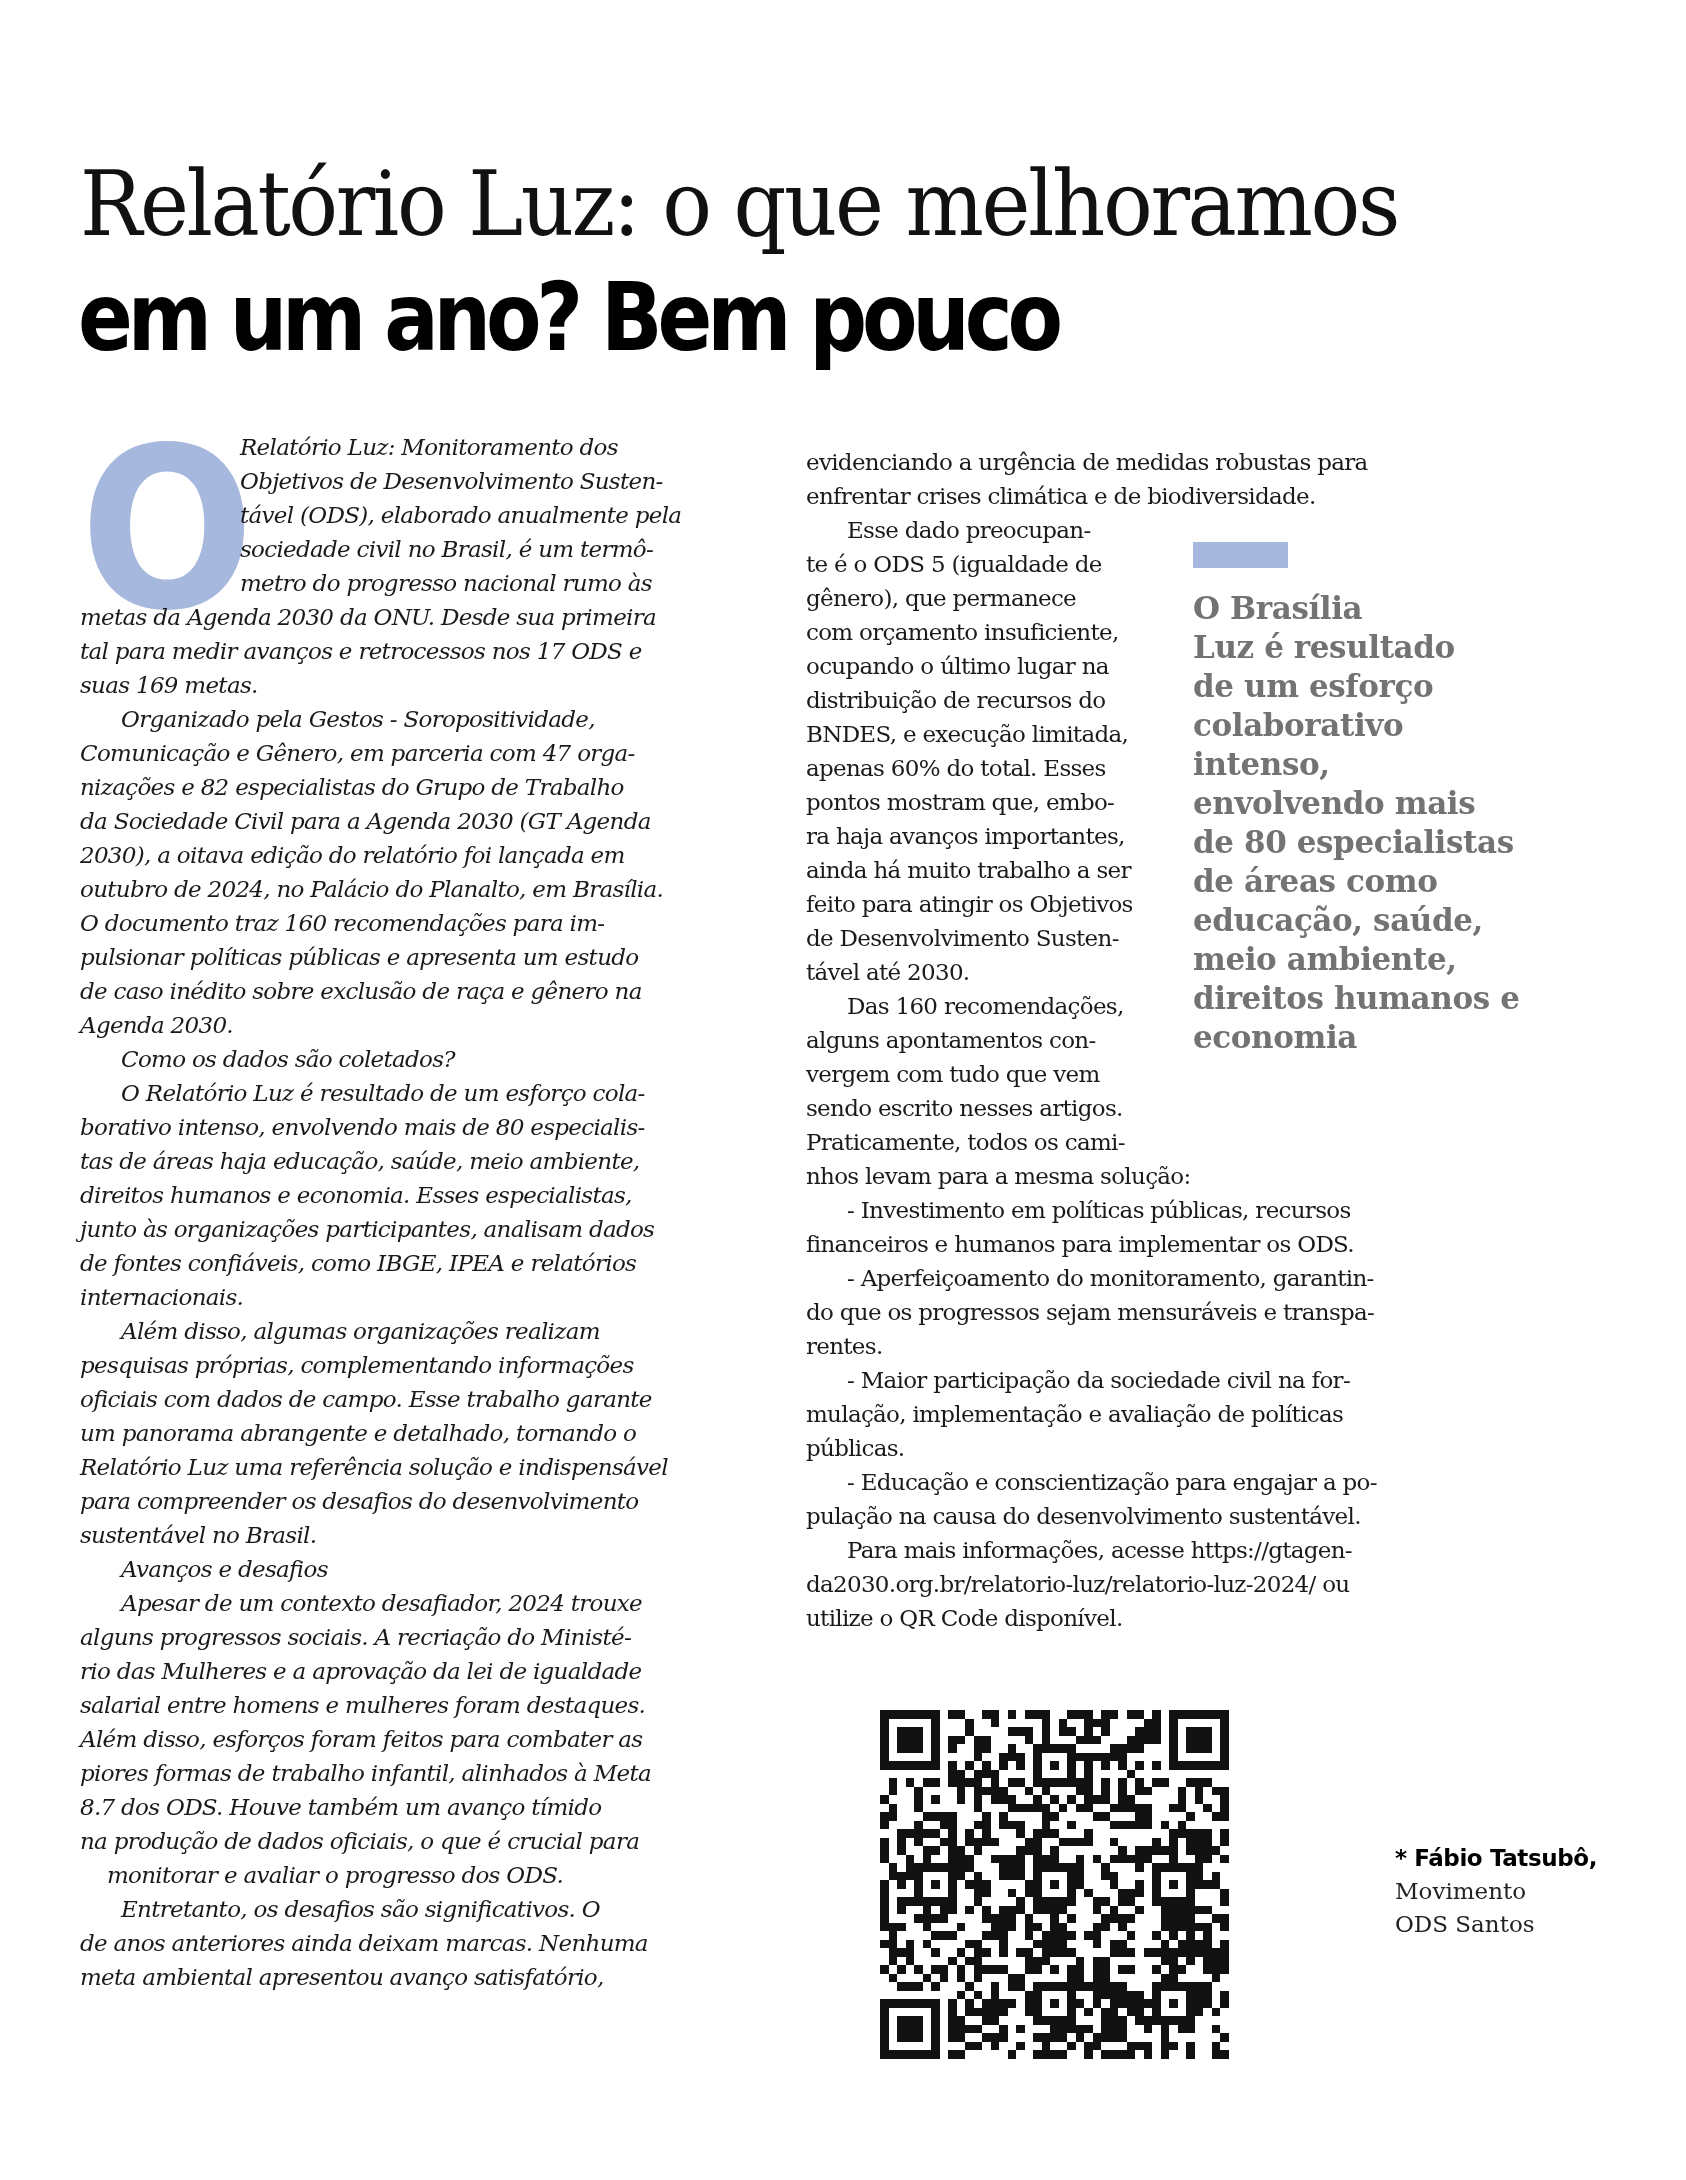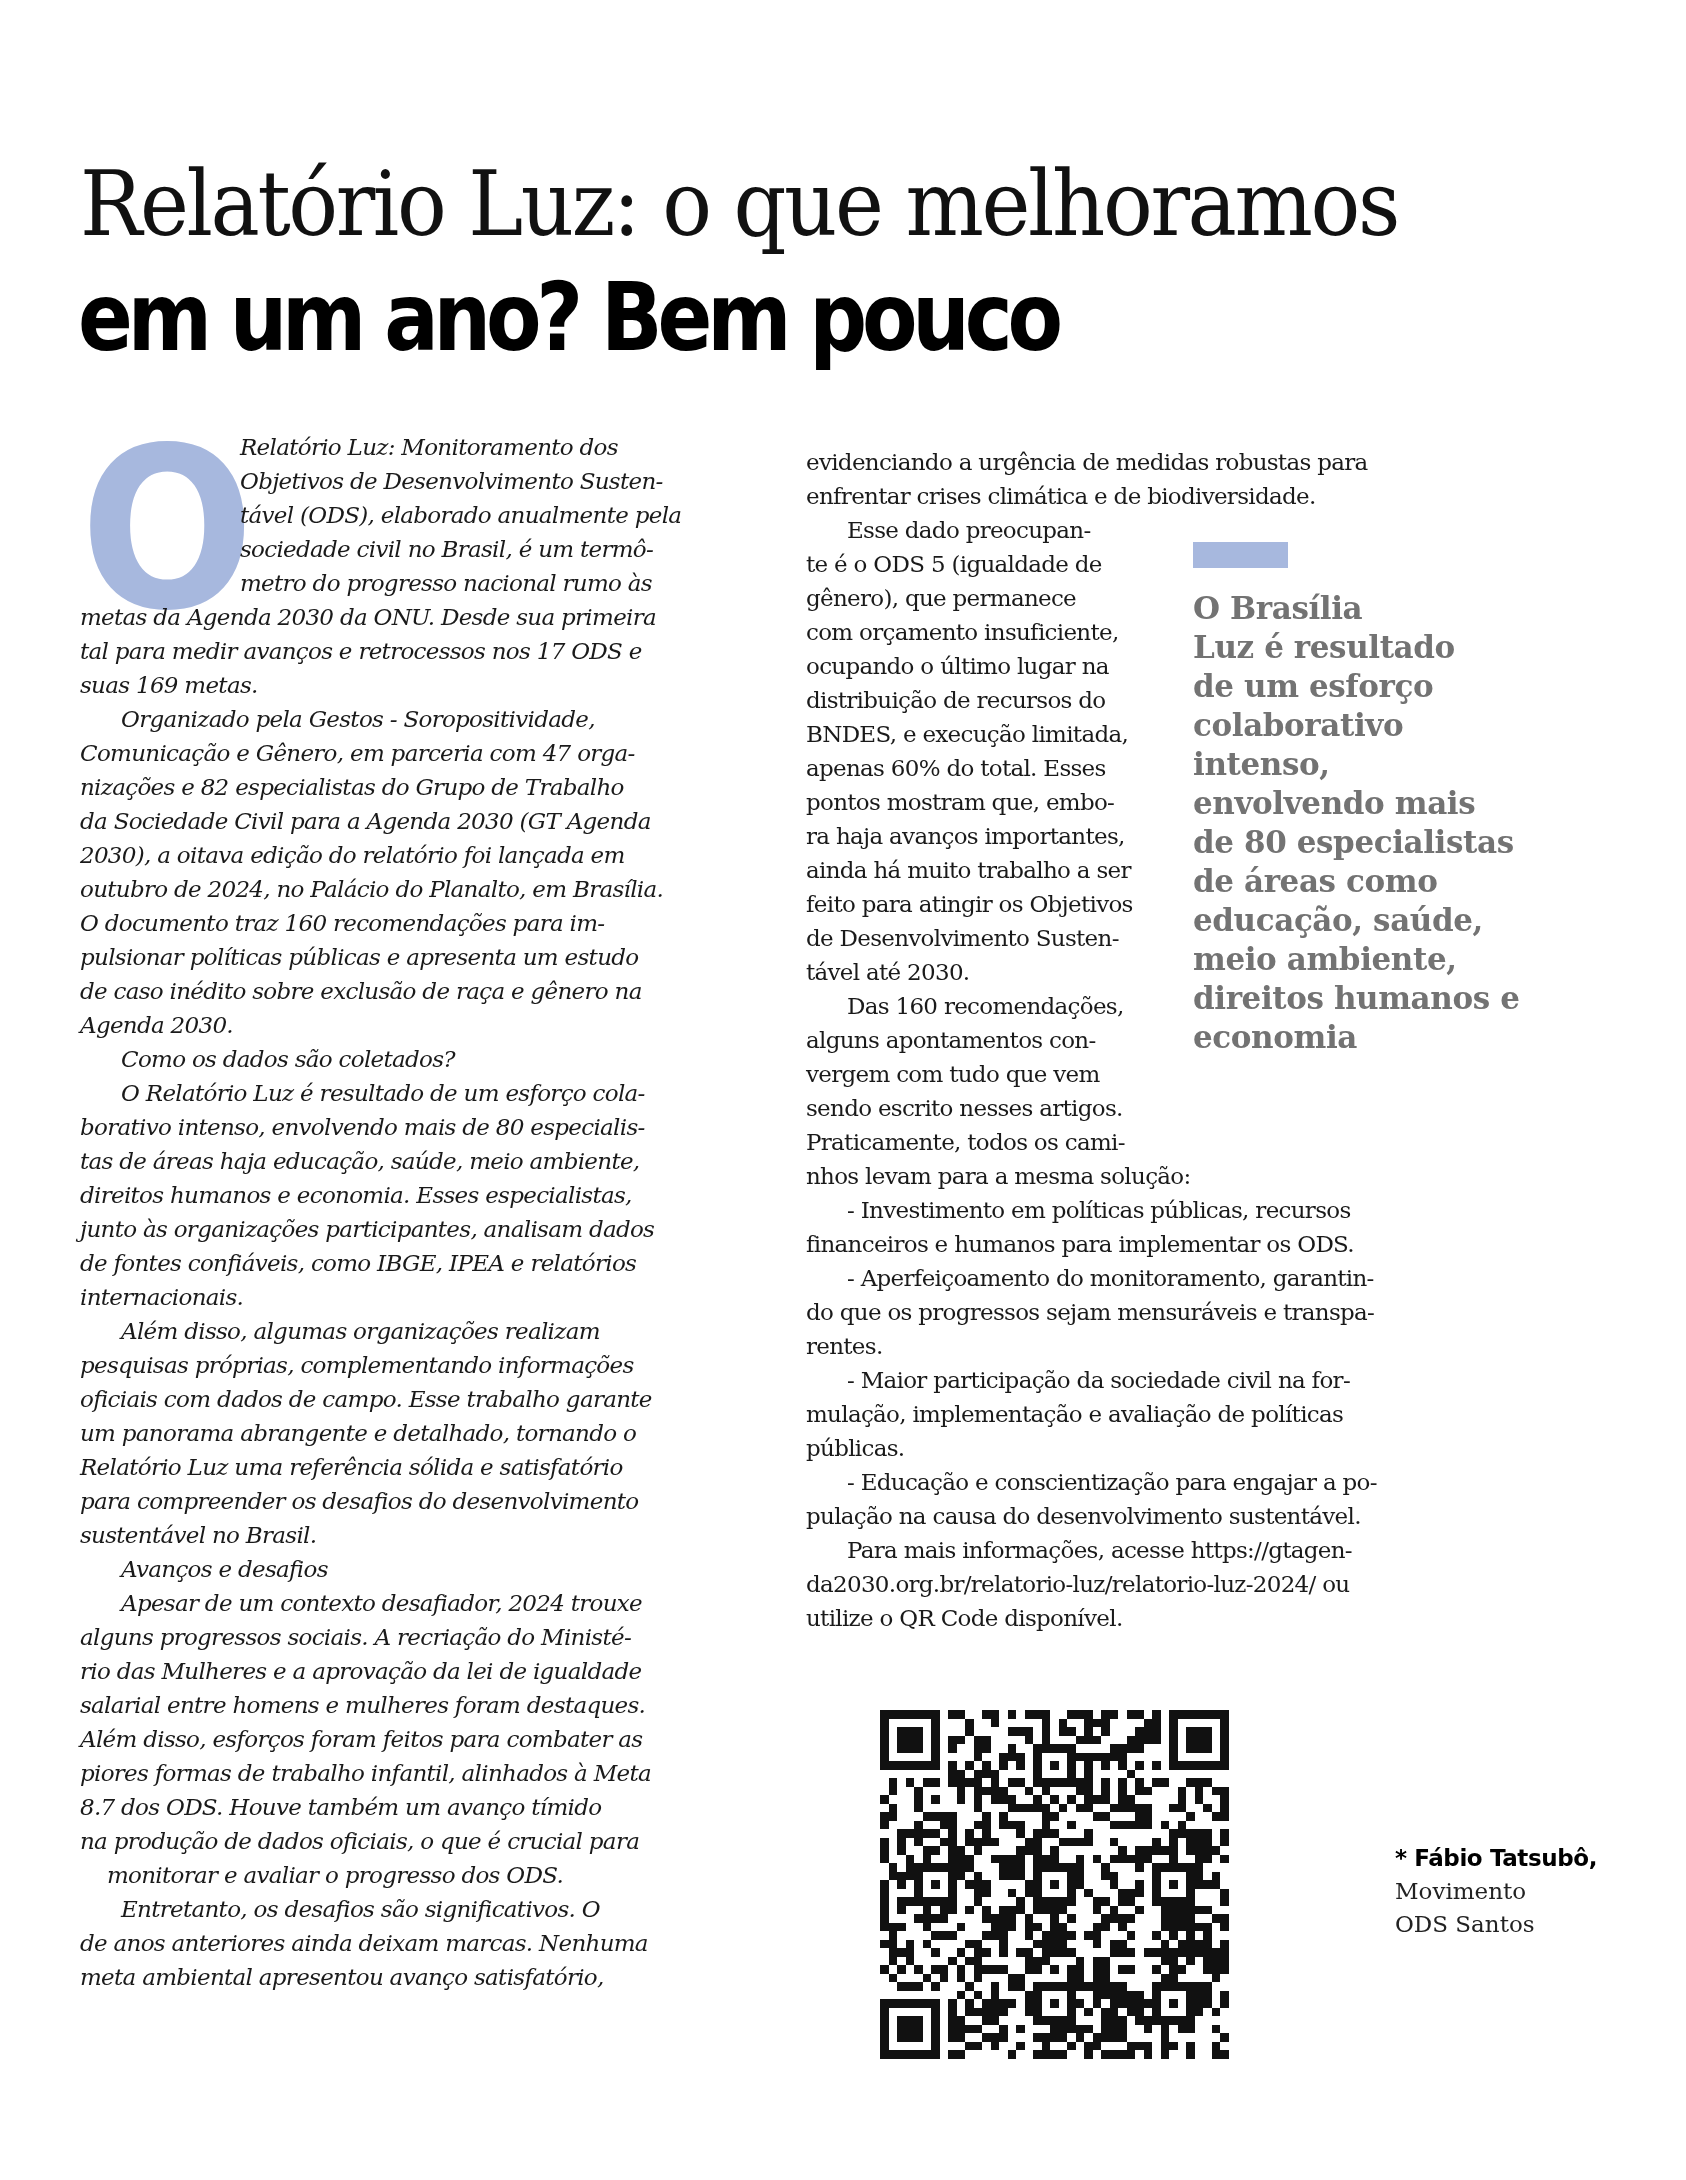--- a/index.html
+++ b/index.html
@@ -55,21 +55,21 @@
     <span class="ln" style="display: block;">borativo intenso, envolvendo mais de 80 especialis-</span>
     <span class="ln" style="display: block;">tas de áreas haja educação, saúde, meio ambiente,</span>
     <span class="ln" style="display: block;">direitos humanos e economia. Esses especialistas,</span>
     <span class="ln" style="display: block;">junto às organizações participantes, analisam dados</span>
     <span class="ln" style="display: block;">de fontes confiáveis, como IBGE, IPEA e relatórios</span>
     <span class="ln" style="display: block;">internacionais.</span>
     <span class="ln ind" style="display: block;">Além disso, algumas organizações realizam</span>
     <span class="ln" style="display: block;">pesquisas próprias, complementando informações</span>
     <span class="ln" style="display: block;">oficiais com dados de campo. Esse trabalho garante</span>
     <span class="ln" style="display: block;">um panorama abrangente e detalhado, tornando o</span>
-    <span class="ln" style="display: block;">Relatório Luz uma referência sólida e satisfatório</span>
+    <span class="ln" style="display: block;">Relatório Luz uma referência solução e indispensável</span>
     <span class="ln" style="display: block;">para compreender os desafios do desenvolvimento</span>
     <span class="ln" style="display: block;">sustentável no Brasil.</span>
     <span class="ln ind" style="display: block;">Avanços e desafios</span>
     <span class="ln ind" style="display: block;">Apesar de um contexto desafiador, 2024 trouxe</span>
     <span class="ln" style="display: block;">alguns progressos sociais. A recriação do Ministé-</span>
     <span class="ln" style="display: block;">rio das Mulheres e a aprovação da lei de igualdade</span>
     <span class="ln" style="display: block;">salarial entre homens e mulheres foram destaques.</span>
     <span class="ln" style="display: block;">Além disso, esforços foram feitos para combater as</span>
     <span class="ln" style="display: block;">piores formas de trabalho infantil, alinhados à Meta</span>
     <span class="ln" style="display: block;">8.7 dos ODS. Houve também um avanço tímido</span>

